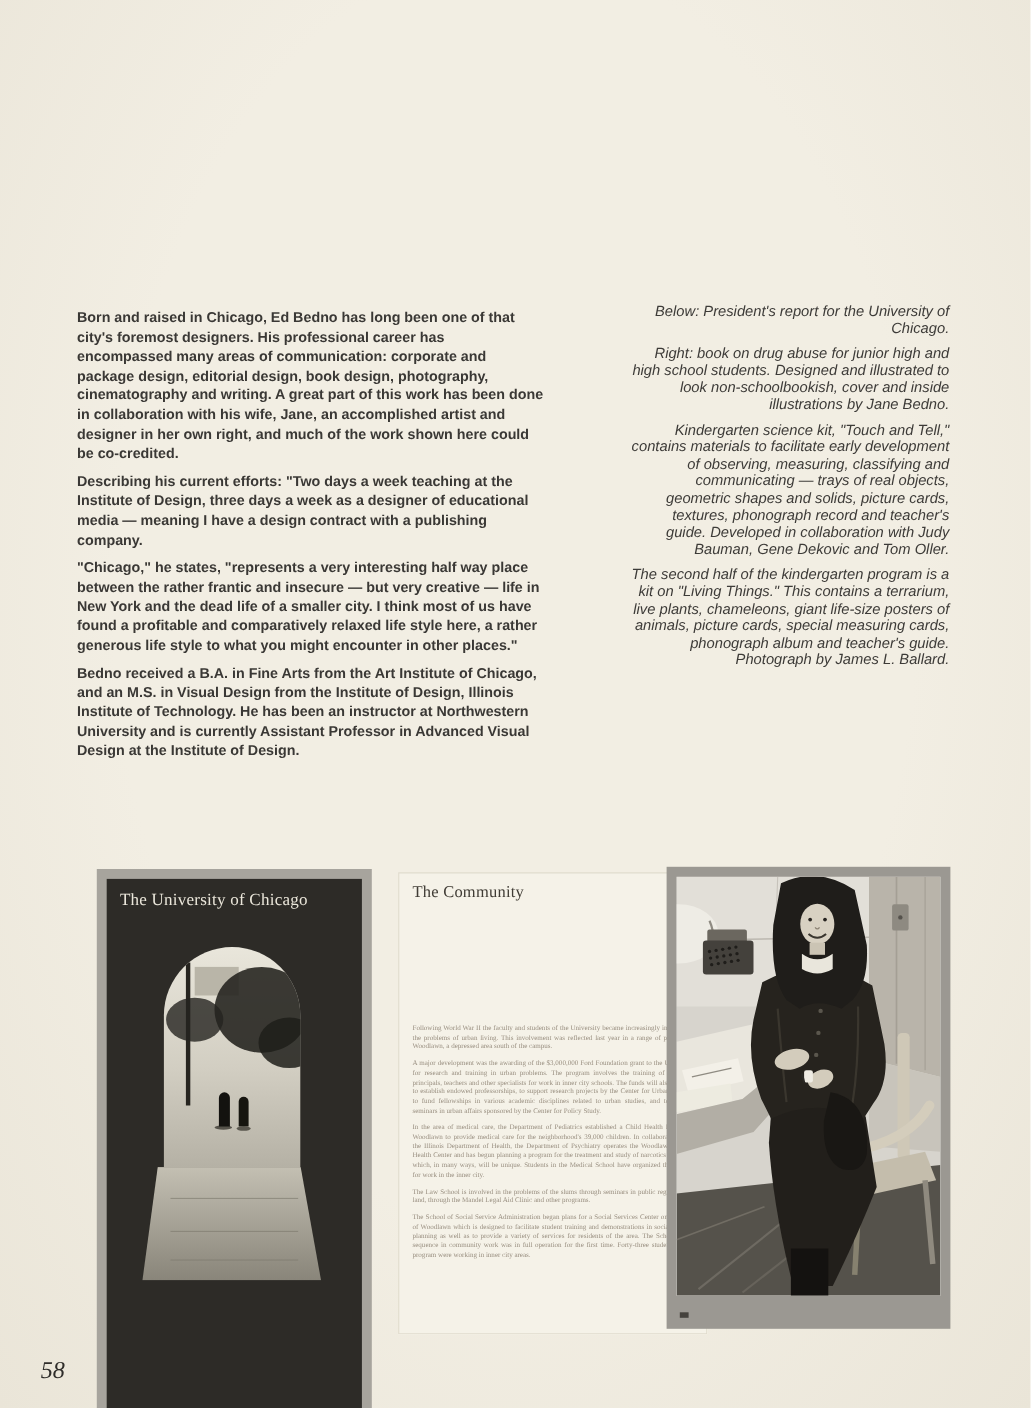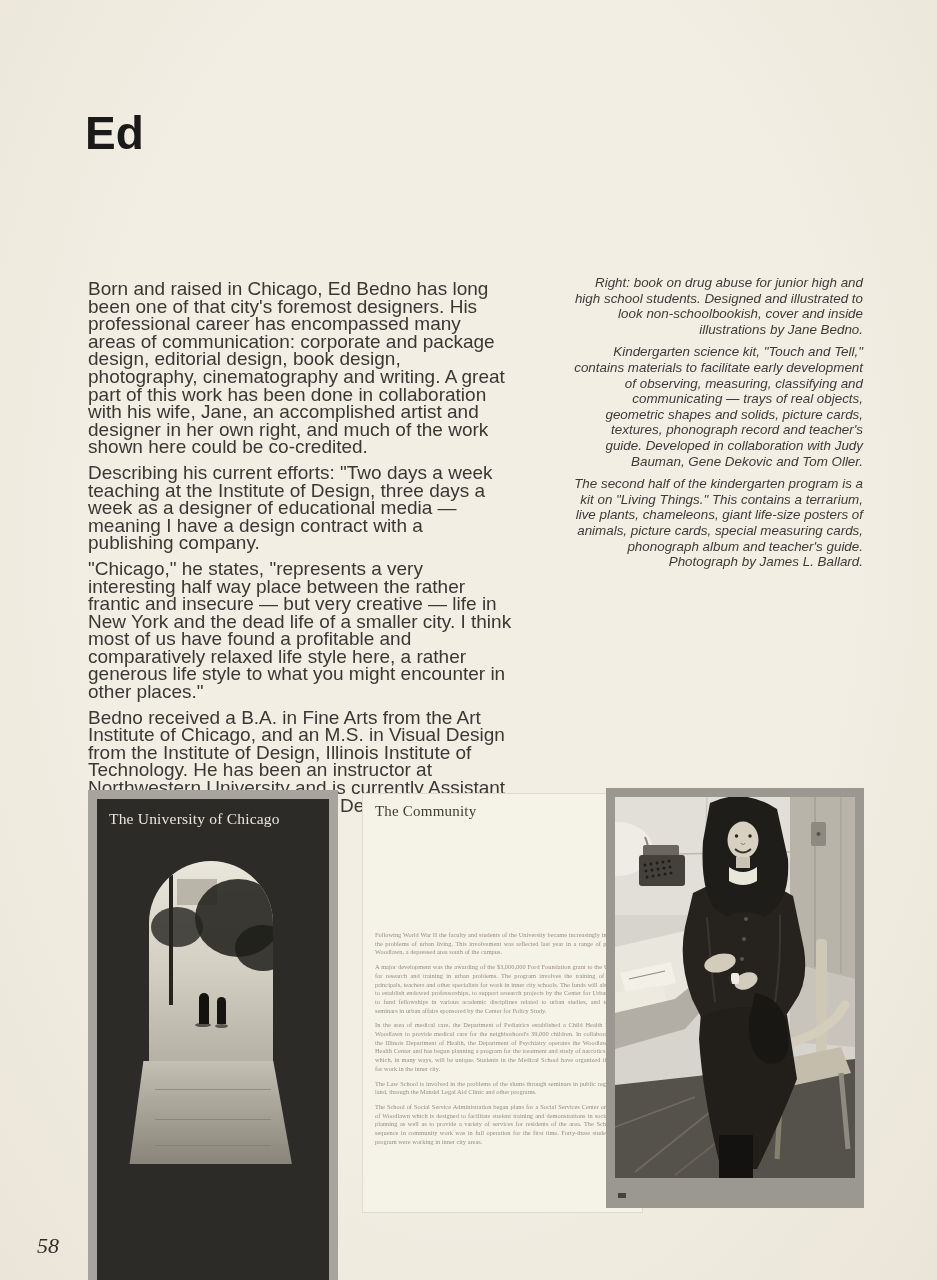--- a/index.html
+++ b/index.html
@@ -9,22 +9,22 @@
     background:radial-gradient(ellipse at 50% 42%, #f2eee3 55%, #eae5d8 100%);
     font-family:"Liberation Sans",sans-serif;
     overflow:hidden;
     color:#35332f;
   }
   
   .headline{position:absolute;left:85px;top:110px;color:#1b1a18;}
   .headline .ed{font-size:46px;font-weight:bold;line-height:1;letter-spacing:0;}
   .headline .bedno{font-size:95px;font-weight:bold;line-height:.92;letter-spacing:-4px;margin-top:5px;}
   
-  .body-col{position:absolute;left:88px;top:280px;width:424px;
-    font-size:19px;line-height:17.6px;color:#3a3835;}
+  .body-col{position:absolute;left:70px;top:280px;width:424px;
+    font-size:13px;line-height:17.6px;color:#3a3835;font-weight:bold;}
   .body-col p{margin:0 0 8px 0;}
   
   .caption-col{position:absolute;left:572px;top:275px;width:291px;
     text-align:right;font-style:italic;font-size:13.4px;line-height:15.6px;color:#3d3b38;}
   .caption-col p{margin:0 0 7px 0;}
   
   .fig{position:absolute;}
   
   .fig-report{left:88px;top:790px;width:250px;height:530px;background:#a7a49d;}
   .report-cover{position:absolute;left:9px;top:9px;right:9px;bottom:38px;background:#2d2b27;overflow:hidden;}
@@ -69,31 +69,31 @@
   
   .folio{position:absolute;left:37px;top:1233px;font-family:"Liberation Serif",serif;
     font-style:italic;font-size:22px;color:#2f2d2a;}
 </style>
 </head>
 <body>
 
 <div class="page">
 
   <div class="headline">
-    <div class="ed">Ed</div>
   </div>
 
   <div class="body-col">
     <p>Born and raised in Chicago, Ed Bedno has long been one of that city's foremost designers. His professional career has encompassed many areas of communication: corporate and package design, editorial design, book design, photography, cinematography and writing. A great part of this work has been done in collaboration with his wife, Jane, an accomplished artist and designer in her own right, and much of the work shown here could be co-credited.</p>
     <p>Describing his current efforts: "Two days a week teaching at the Institute of Design, three days a week as a designer of educational media — meaning I have a design contract with a publishing company.</p>
     <p>"Chicago," he states, "represents a very interesting half way place between the rather frantic and insecure — but very creative — life in New York and the dead life of a smaller city. I think most of us have found a profitable and comparatively relaxed life style here, a rather generous life style to what you might encounter in other places."</p>
     <p>Bedno received a B.A. in Fine Arts from the Art Institute of Chicago, and an M.S. in Visual Design from the Institute of Design, Illinois Institute of Technology. He has been an instructor at Northwestern University and is currently Assistant Professor in Advanced Visual Design at the Institute of Design.</p>
   </div>
 
   <div class="caption-col">
+    <p>Below:  President's report for the University of Chicago.</p>
     <p>Right:  book on drug abuse for junior high and high school students. Designed and illustrated to look non-schoolbookish, cover and inside illustrations by Jane Bedno.</p>
     <p>Kindergarten science kit, "Touch and Tell," contains materials to facilitate early development of observing, measuring, classifying and communicating — trays of real objects, geometric shapes and solids, picture cards, textures, phonograph record and teacher's guide. Developed in collaboration with Judy Bauman, Gene Dekovic and Tom Oller.</p>
     <p>The second half of the kindergarten program is a kit on "Living Things." This contains a terrarium, live plants, chameleons, giant life-size posters of animals, picture cards, special measuring cards, phonograph album and teacher's guide. Photograph by James L. Ballard.</p>
   </div>
 
   <div class="fig fig-report">
     <div class="report-cover">
       <div class="report-title">The University of Chicago</div>
       <div class="arch">
         <div class="bg-building"></div>

